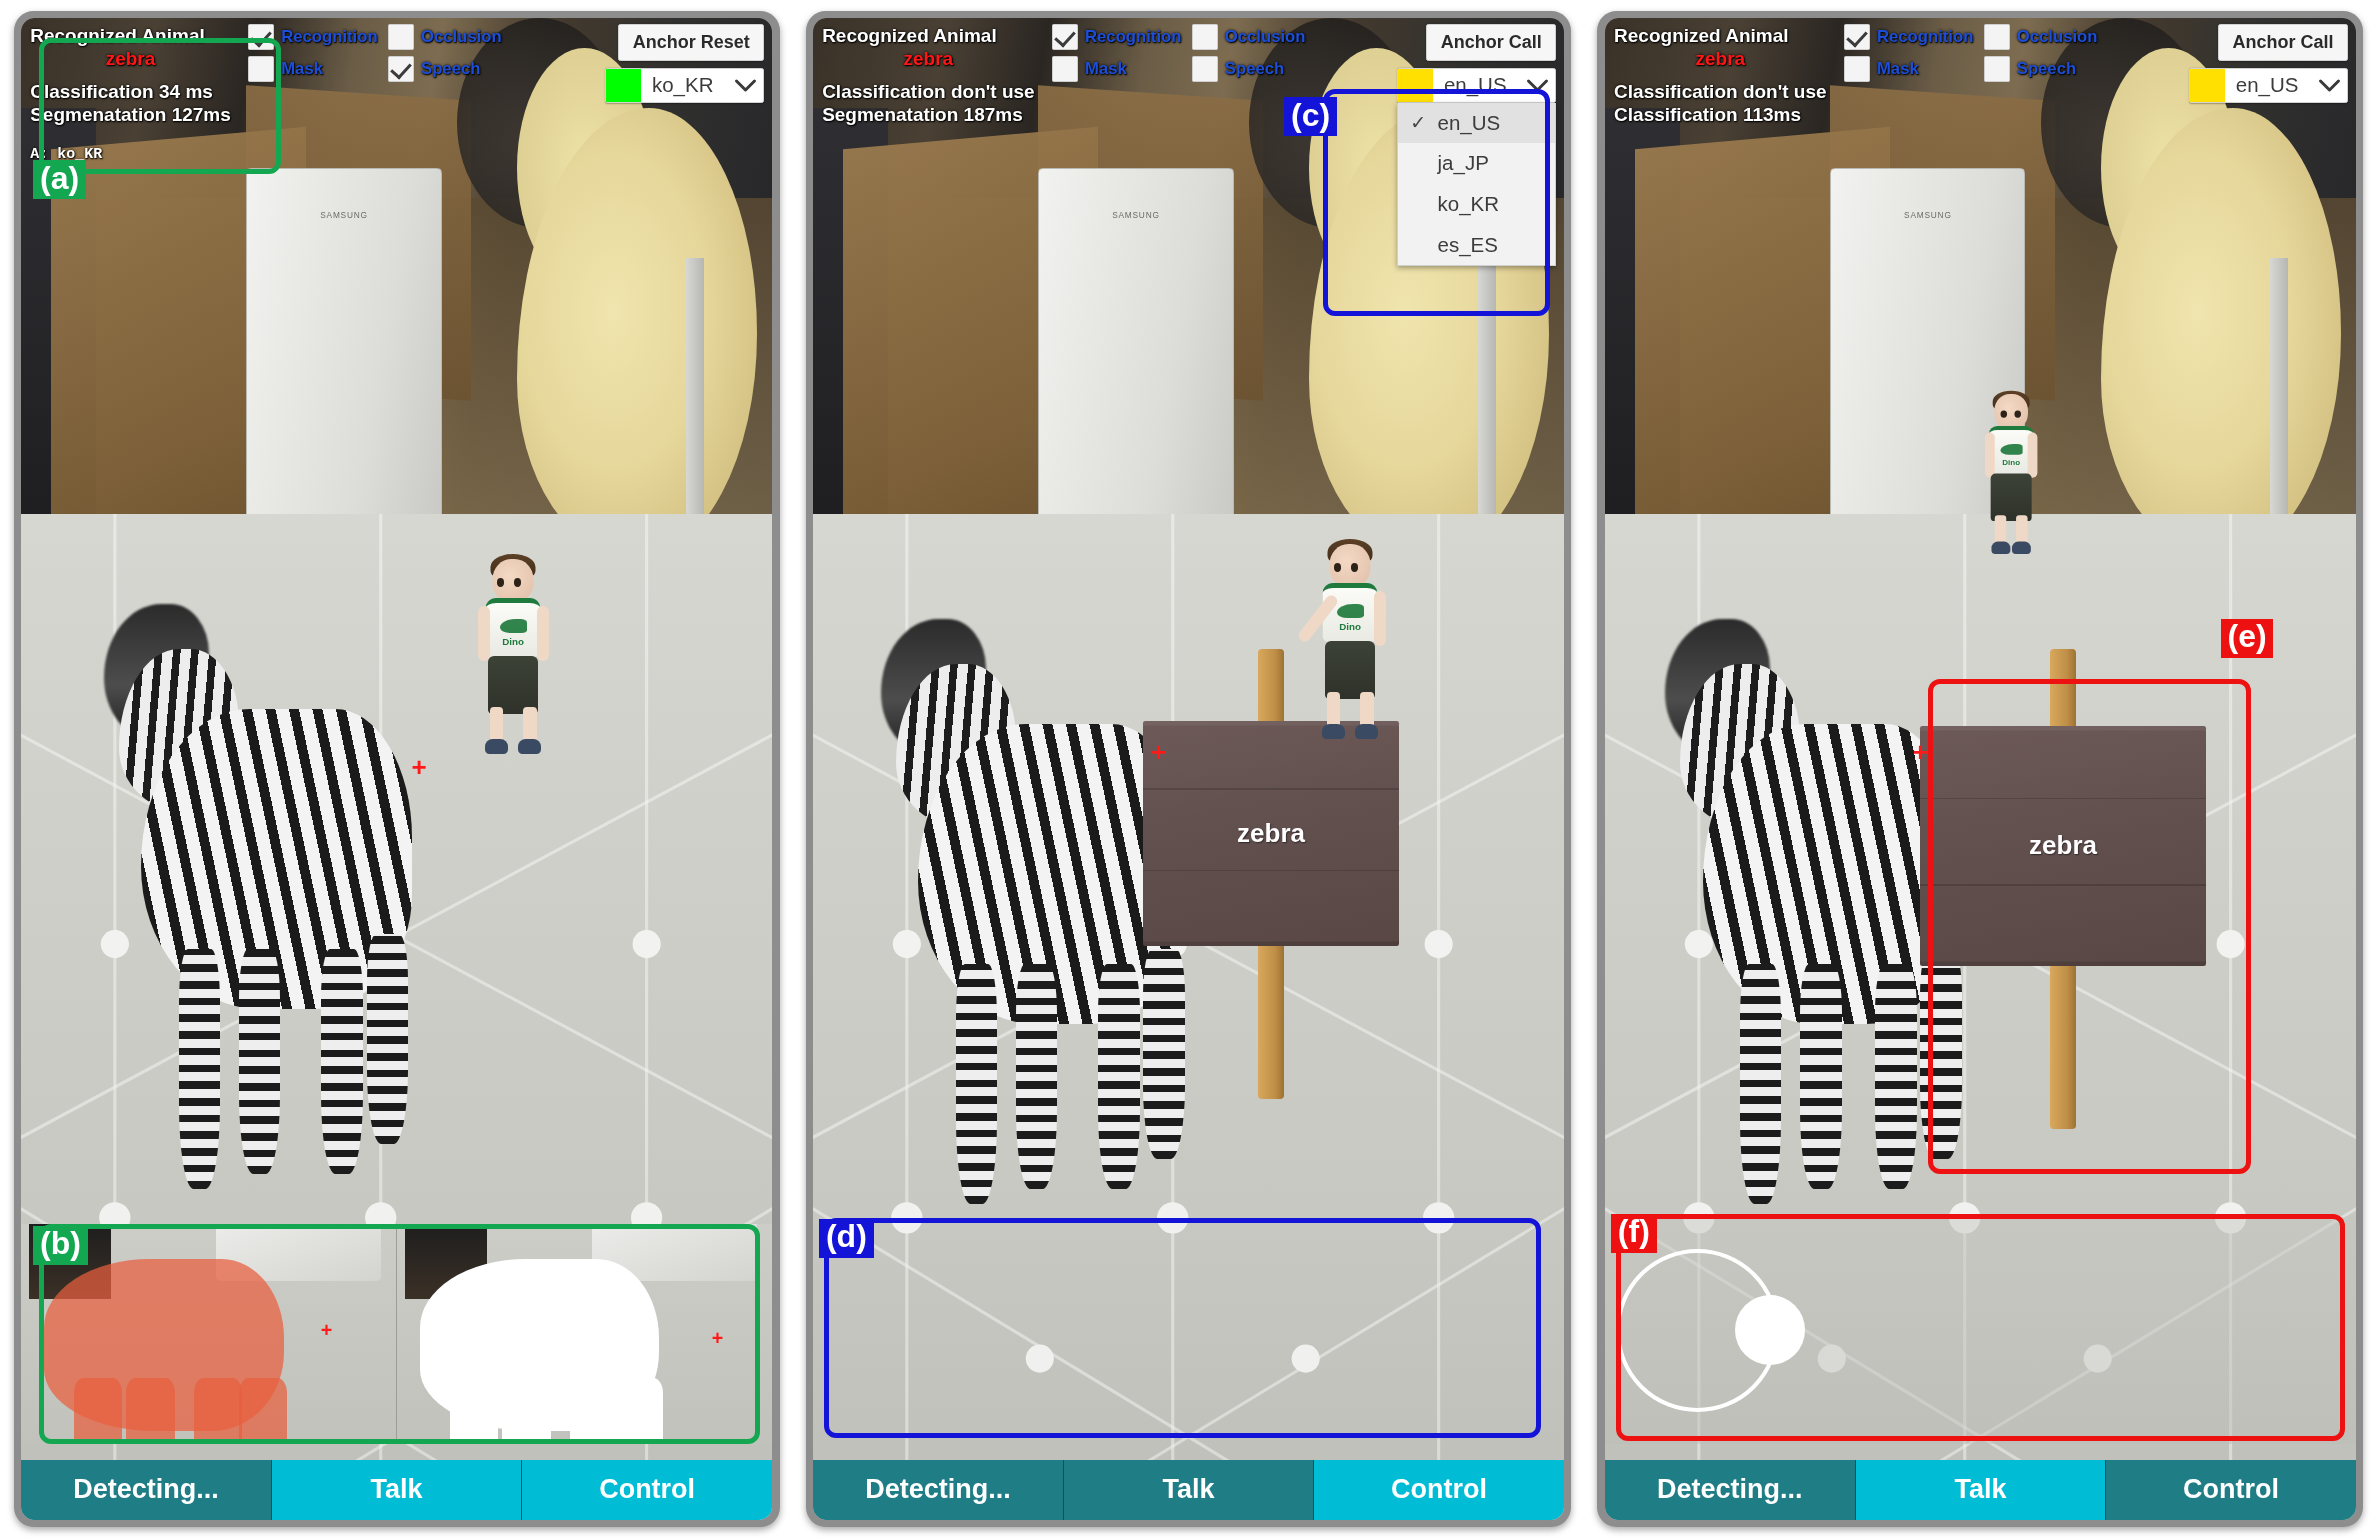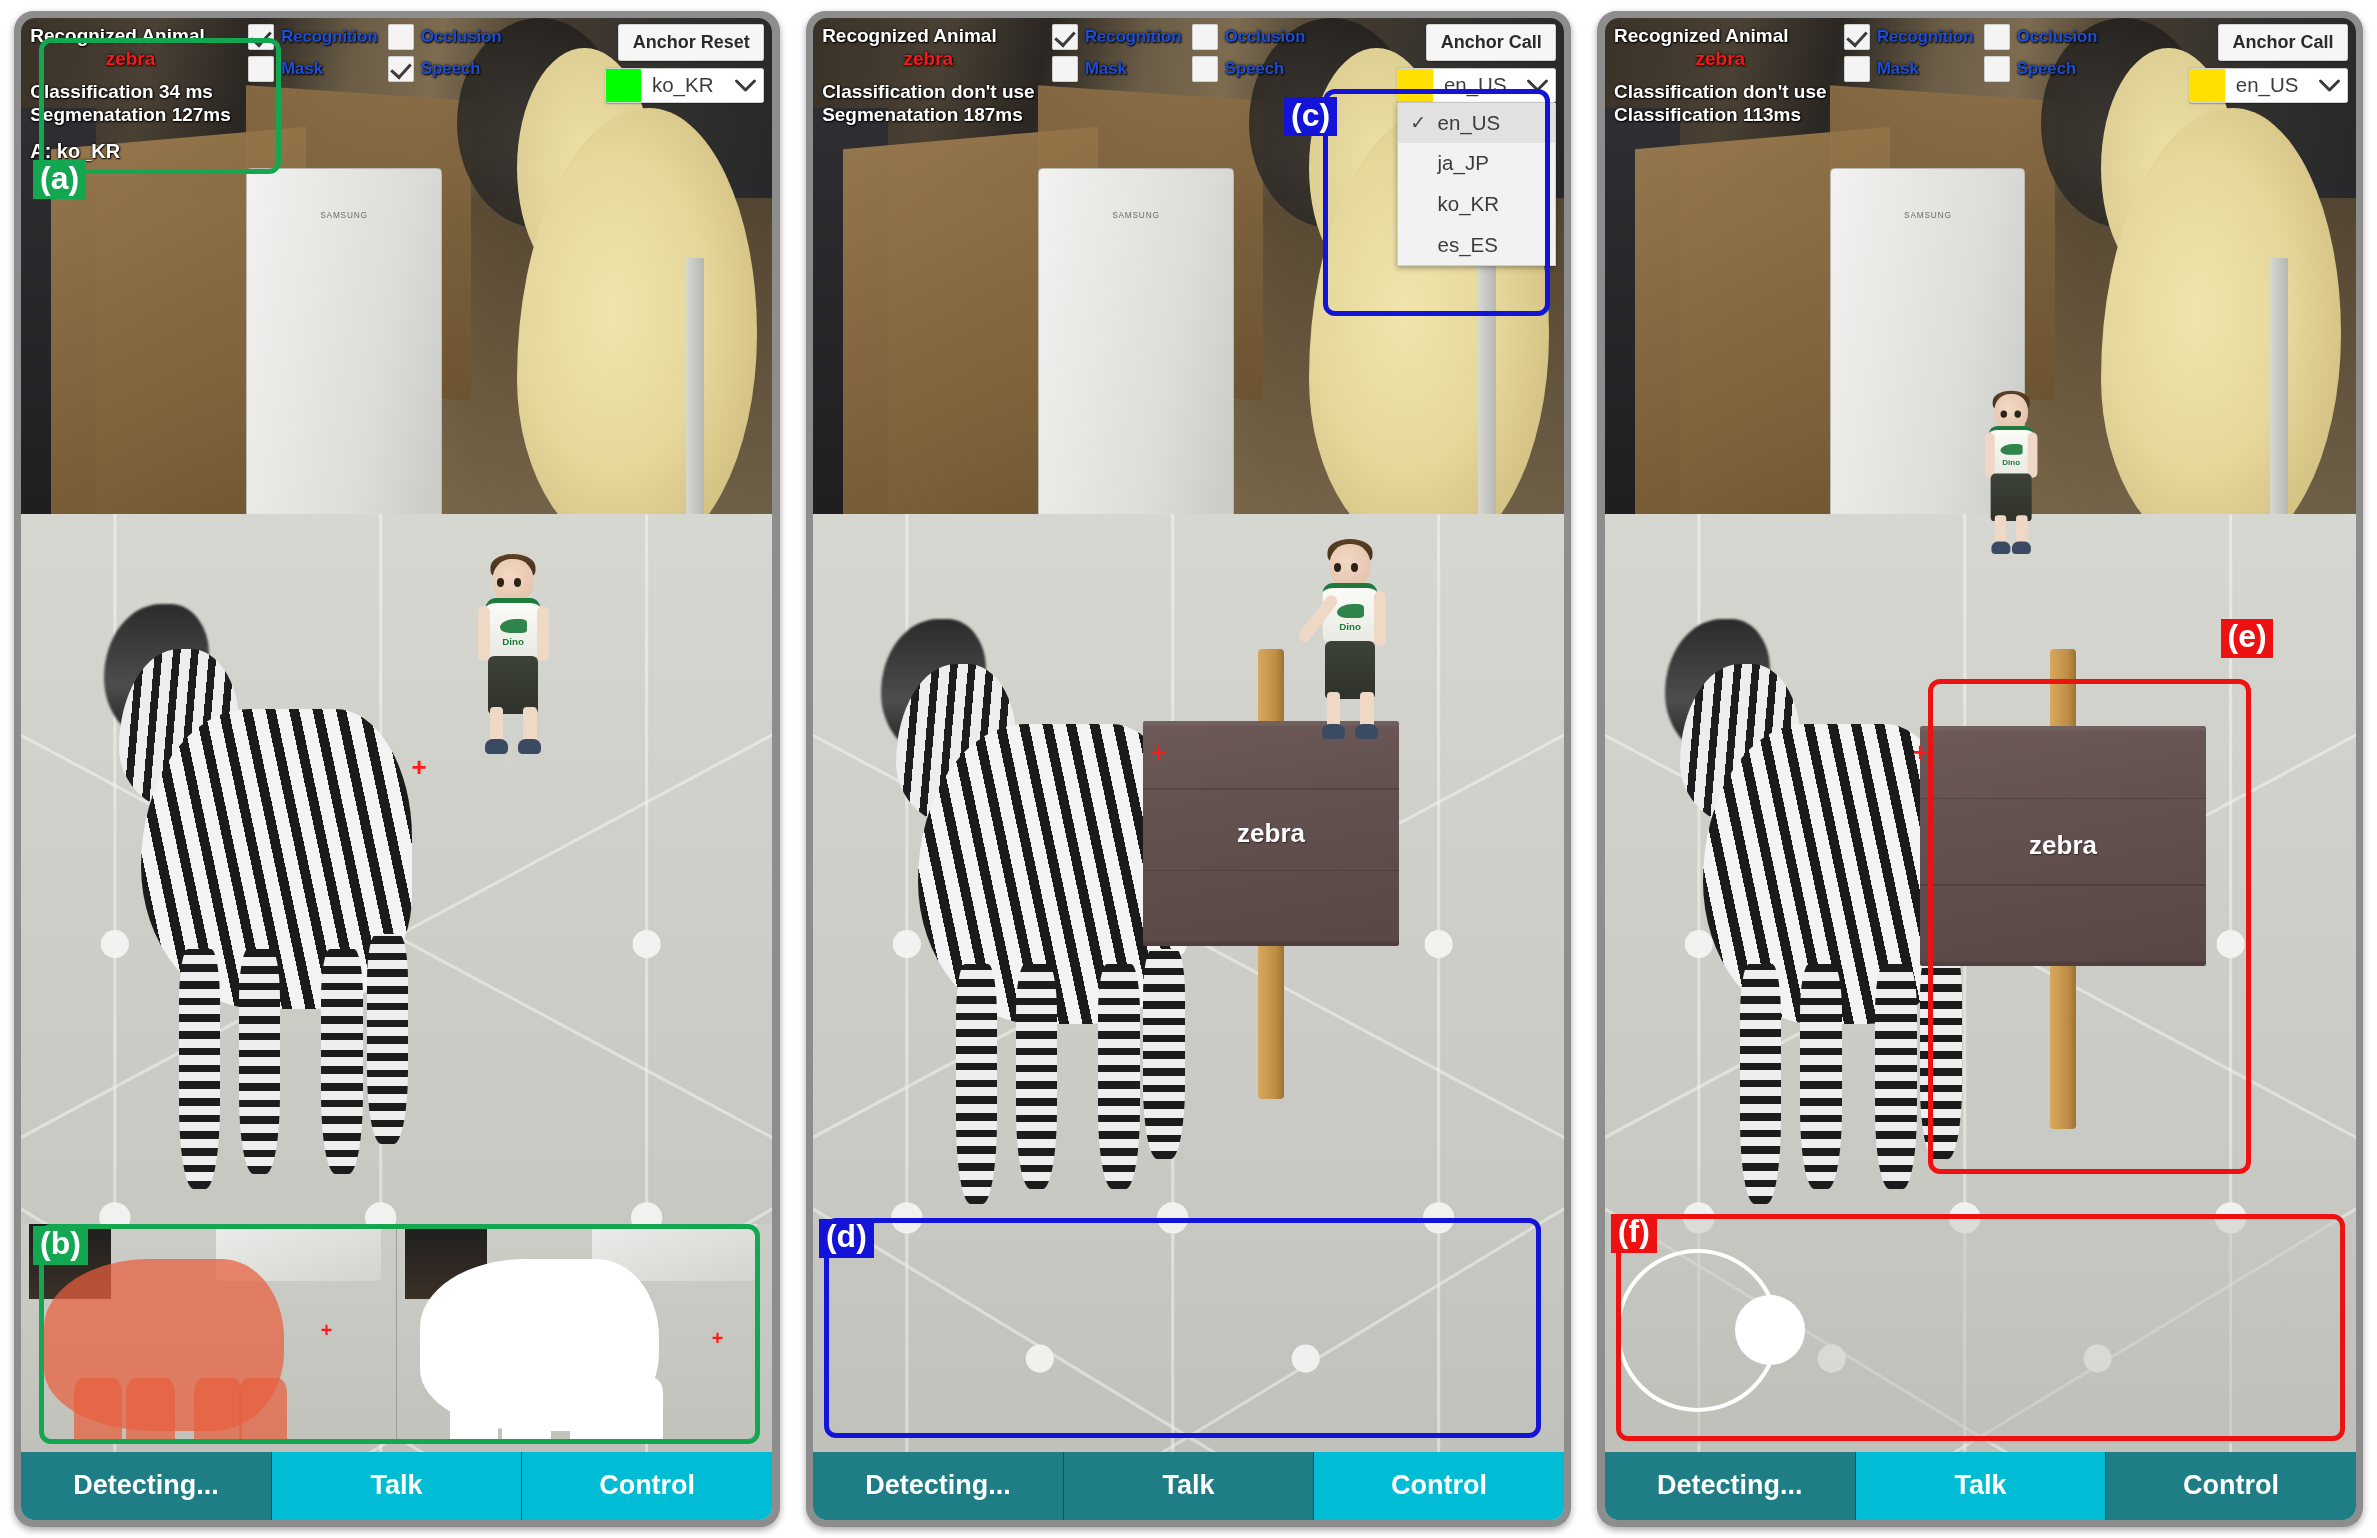--- a/index.html
+++ b/index.html
@@ -120,21 +120,21 @@
     font-weight:bold;
     font-size:19px;
     line-height:1.22;
     text-shadow: 0 0 3px #000, 0.8px 0.8px 1.5px #000;
     white-space:nowrap;
     flex: 0 0 auto;
   }
   .info-block .red { color:#ff1616; display:block; text-align:center; }
   .info-title { display:block; }
   .info-gap { height:9px; }
-  .anchor-lang { display:block; font-size:20px; margin-top:13px; }
+  .anchor-lang { display:block; font-size:15px; margin-top:20px;font-family:Liberation Mono, monospace; }
 
   .checks {
     display:grid;
     grid-template-columns: auto auto;
     grid-auto-rows: auto;
     column-gap: 10.6px; row-gap: 6px;
     margin-left: 7.6px;
     flex: 0 0 auto;
   }
   .chk {
@@ -447,21 +447,21 @@
   }
   .joy-knob {
     position:absolute; right:-26px; top:50%; transform:translateY(-50%);
     width:70px; height:70px; border-radius:50%;
     background:#ffffff;
   }
 
   
   .nav {
     position:absolute; left:0; right:0; bottom:0;
-    height:68px;
+    height:60px;
     display:flex;
     z-index:10;
     text-align:center;
   }
   .nav-btn {
     flex:1 1 0;
     display:flex; align-items:center; justify-content:center;
     color:#ffffff; font-weight:bold; font-size:27px;
     border-right:1.5px solid #8b2020;
     background:#00bcd4;

